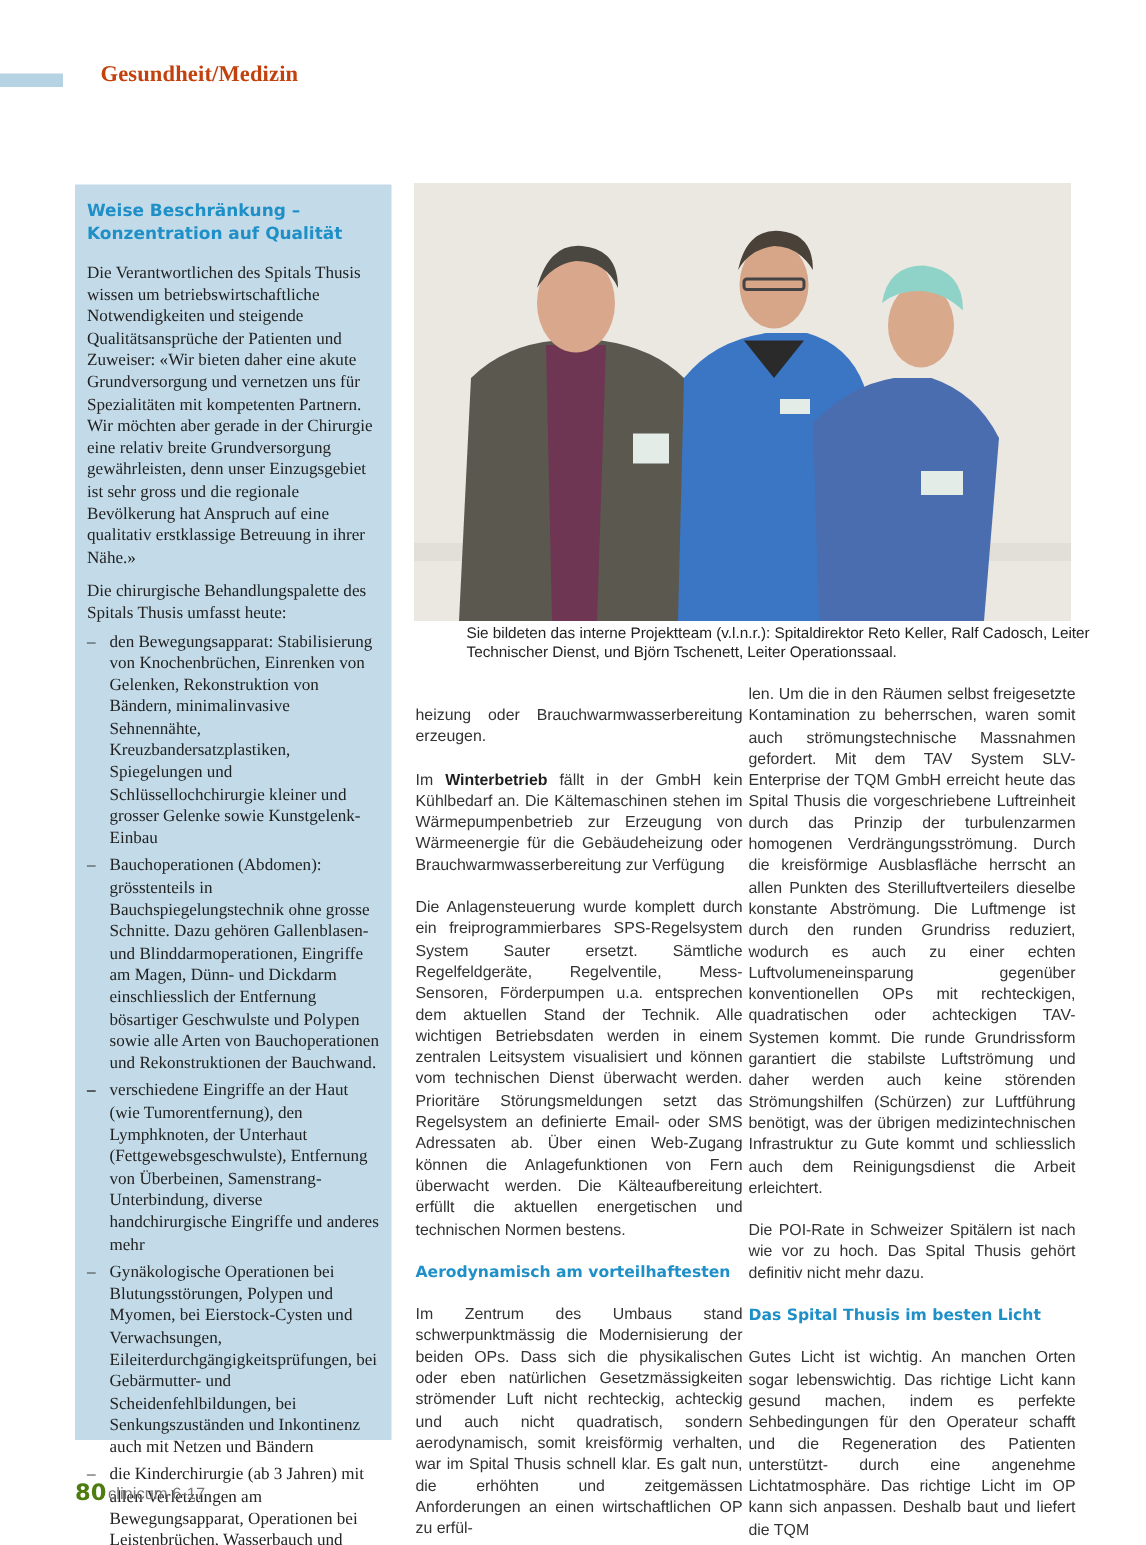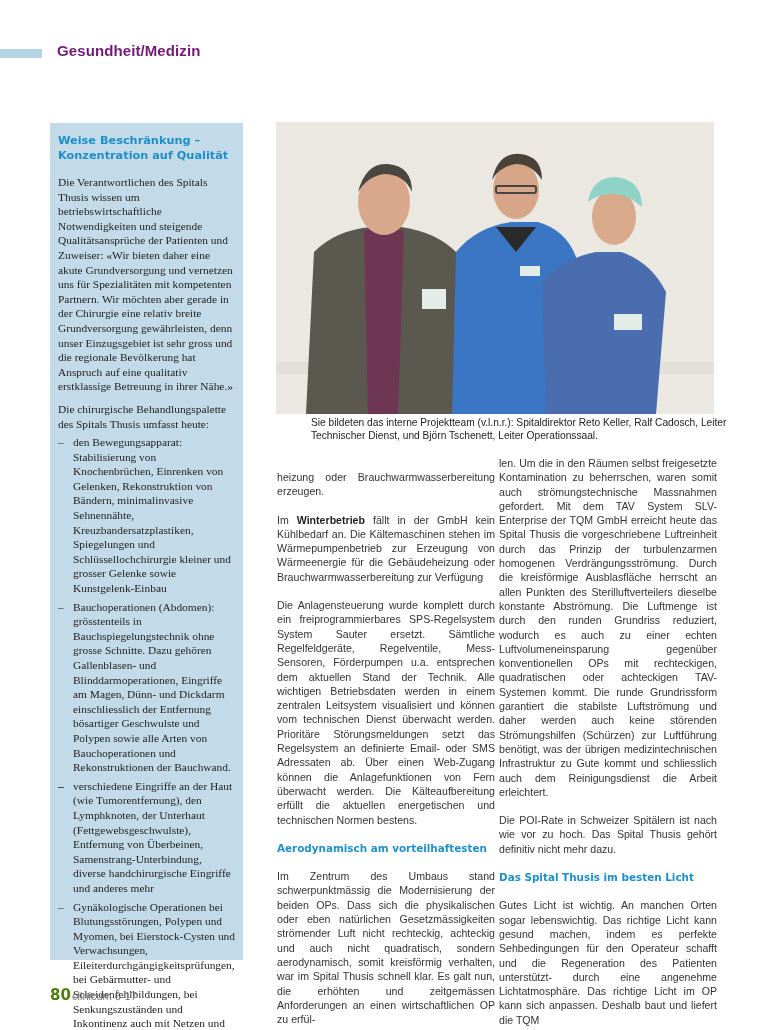--- a/index.html
+++ b/index.html
@@ -1,20 +1,20 @@
 <!DOCTYPE html>
 <html><head>
 <meta charset="utf-8">
 <style>
   html, body { margin: 0; padding: 0; }
   body { width: 764px; height: 1030px; background: #ffffff; position: relative; overflow: hidden; font-family: "Liberation Sans", sans-serif; color: #2a2a2a; }
   .header-bar { position: absolute; left: 0; top: 49px; width: 42px; height: 9px; background: #b6d3e3; }
-  .section-title { position: absolute; left: 57px; top: 42px; font-family: Liberation Sans, sans-serif; font-weight: bold; font-size: 15px; color: #701a75; letter-spacing: 0.1px; }
+  .section-title { position: absolute; left: 67px; top: 42px; font-family: Liberation Serif, serif; font-weight: bold; font-size: 15px; color: #c2410c; letter-spacing: 0.1px; }
 
-  .sidebar { position: absolute; left: 50px; top: 123px; width: 193px; height: 837px; background: #c3dbe8; box-sizing: border-box; padding: 10px 8px 0 8px; }
+  .sidebar { position: absolute; left: 50px; top: 123px; width: 211px; height: 837px; background: #c3dbe8; box-sizing: border-box; padding: 10px 8px 0 8px; }
   .sidebar h3 { margin: 0 0 12px 0; font-family: "DejaVu Sans", sans-serif; font-weight: bold; font-size: 11.3px; line-height: 15px; color: #1e8fc7; }
   .sidebar p { margin: 0 0 8px 0; font-family: "Liberation Serif", serif; font-size: 11.4px; line-height: 14.6px; color: #222; }
   .sidebar ul { list-style: none; margin: 0; padding: 0; }
   .sidebar li { position: relative; padding-left: 15px; margin-bottom: 4px; font-family: "Liberation Serif", serif; font-size: 11.4px; line-height: 14.6px; color: #222; }
   .sidebar li .dash { position: absolute; left: 0; top: 0; }
 
   .photo { position: absolute; left: 276px; top: 122px; width: 438px; height: 292px; background: #ebe8e0; overflow: hidden; }
   .caption { position: absolute; left: 276px; top: 416px; width: 440px; font-family: Liberation Sans, sans-serif; font-size: 10.2px; line-height: 13px; color: #222; margin-left: 35px; }
 
   .col { position: absolute; top: 470px; width: 218px; font-family: "Liberation Sans", sans-serif; font-size: 10.6px; line-height: 14.3px; color: #333; text-align: justify; }

